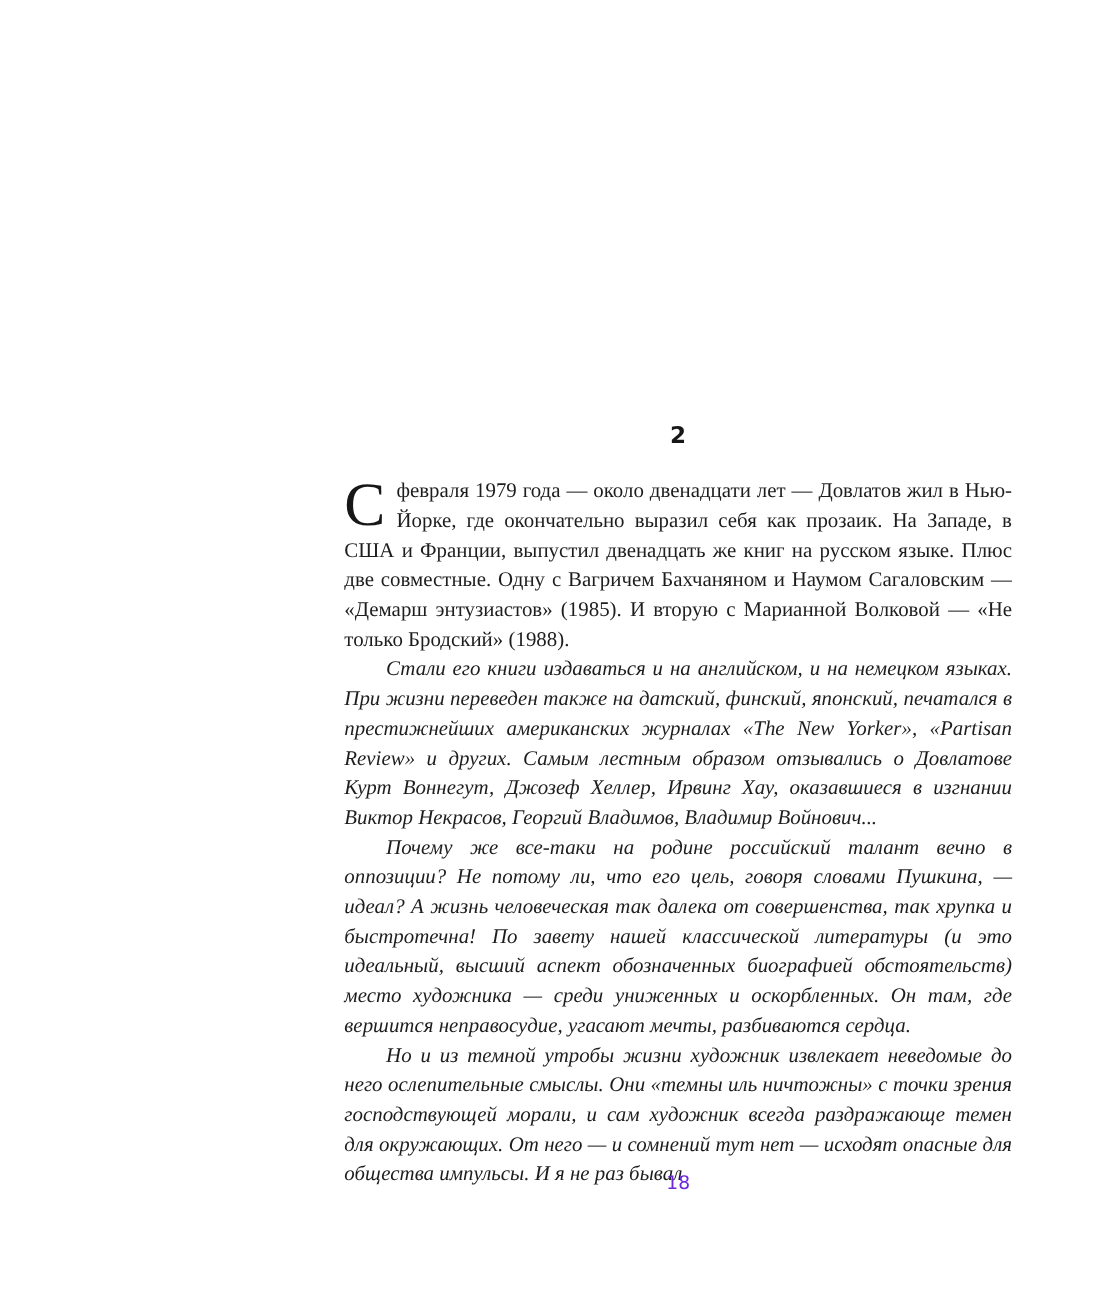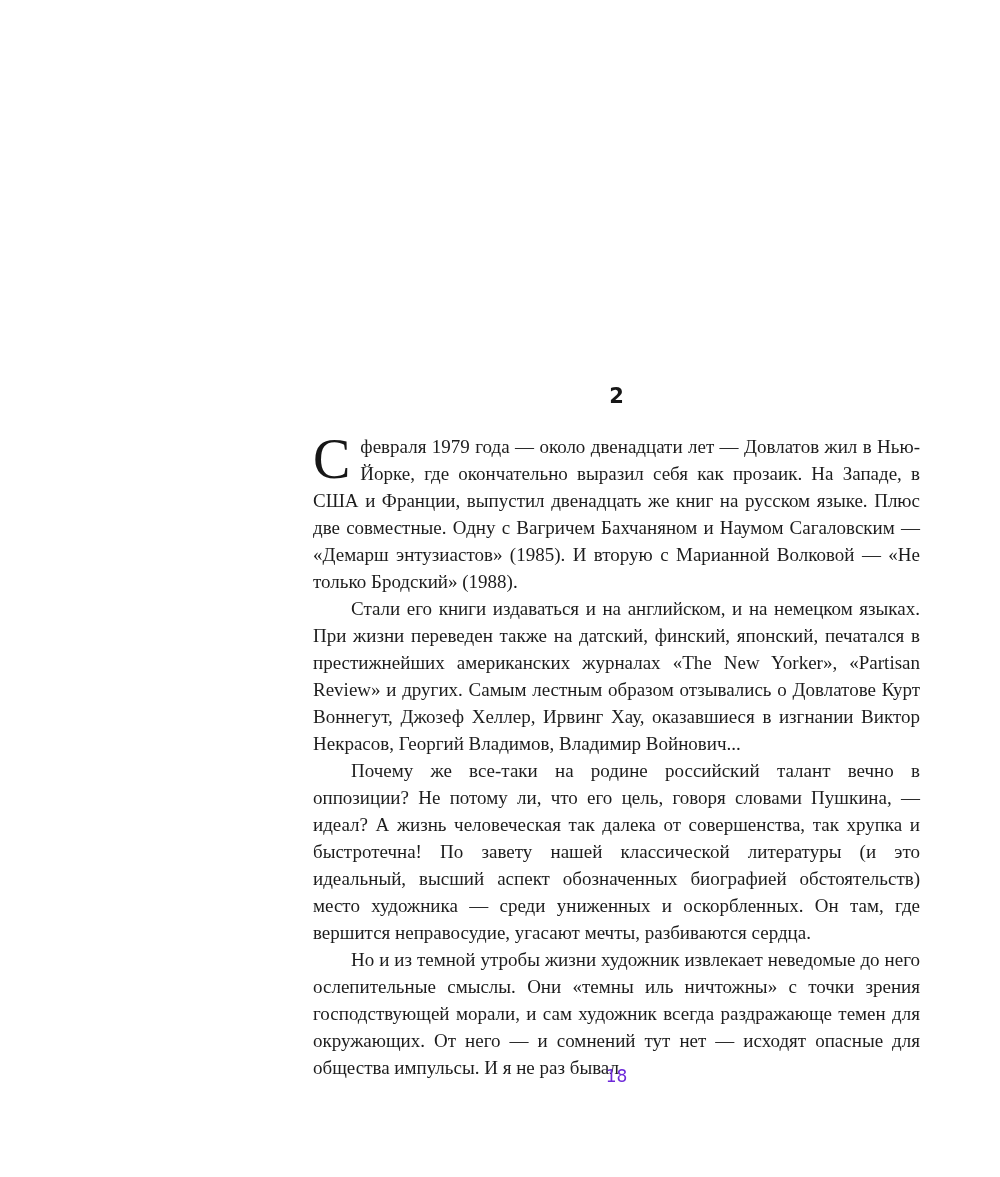--- a/index.html
+++ b/index.html
@@ -38,20 +38,21 @@
   .body-text p.body-par {
     margin: 0;
     font-size: 19px;
     line-height: 27px;
     text-align: justify;
     hyphens: auto;
     color: #1d1d1d;
   }
   .body-text p.body-par.indent {
     text-indent: 38px;
+    font-style: italic;
   }
   .drop-cap {
     float: left;
     font-size: 56px;
     line-height: 48px;
     padding: 2px 10px 0 0;
     color: #171717;
   }
   .folio {
     position: absolute;

